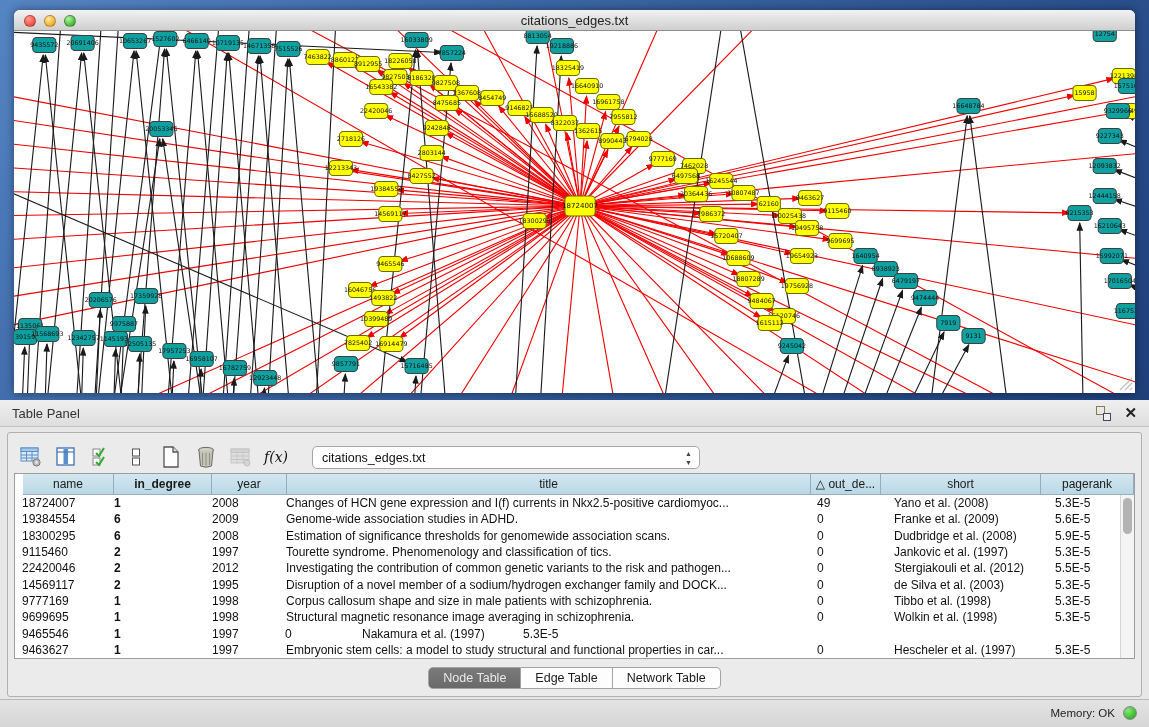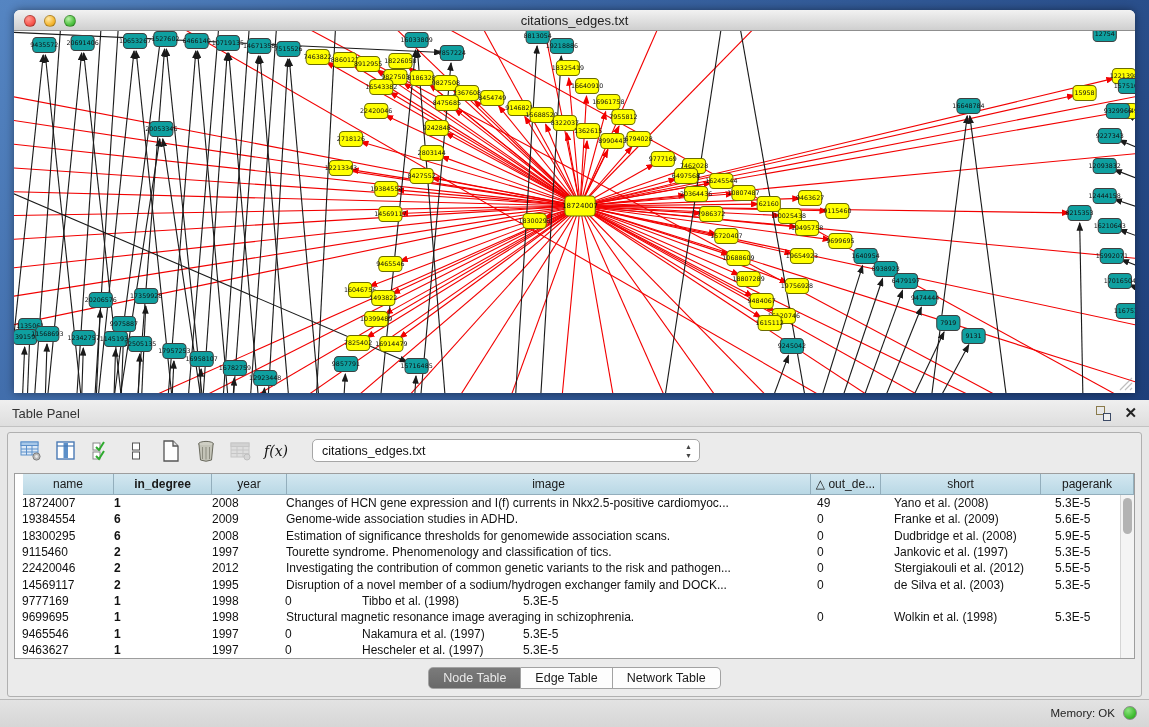--- a/index.html
+++ b/index.html
@@ -33,21 +33,21 @@
   .panel-title { position:absolute; left:12px; top:6px; font-size:13px; color:#333; }
   .float-btn { position:absolute; right:38px; top:6px; width:15px; height:15px; cursor:default; }
   .float-btn .sq1 { position:absolute; left:0; top:0; width:9px; height:9px; border:1.5px solid #8a7a4a; background:transparent; }
   .float-btn .sq2 { position:absolute; right:0; bottom:0; width:8px; height:8px; border:1.5px solid #3c4a66; background:#efefef; }
   .close-btn { position:absolute; right:12px; top:4px; font-size:15px; font-weight:bold; color:#222; line-height:18px; }
 
   .panel-content { position:absolute; left:0; top:27px; right:0; bottom:28px; }
   .content-box { position:absolute; left:7px; top:5px; right:7px; bottom:2px;
                  border:1px solid #b0b0b0; border-radius:3px; background:#ebebeb; }
 
-  .toolbar { position:absolute; left:10px; top:6px; height:30px; display:flex; align-items:flex-start; gap:9px; }
+  .toolbar { position:absolute; left:10px; top:6px; height:30px; display:flex; align-items:flex-end; gap:9px; }
   .tool { width:26px; height:24px; display:flex; align-items:center; justify-content:center; }
   .tool svg { display:block; }
   .fx { font-family:"DejaVu Serif", serif; font-style:italic; font-size:14px; color:#111; }
   .combo { margin-left:14px; width:388px; height:23px; background:#fff; border:1px solid #a6a6a6;
            border-radius:5px; position:relative; font-size:12.5px; color:#111;
            display:flex; align-items:center; padding-left:9px; }
   .combo .spin { position:absolute; right:7px; top:2px; font-size:7px; line-height:9px; color:#444; text-align:center; }
 
   .table-wrap { position:absolute; left:6px; right:6px; top:40px; height:186px;
                 background:#fff; border:1px solid #9d9d9d; overflow:hidden; }
@@ -567,21 +567,21 @@
           <span>citations_edges.txt</span>
           <span class="spin">▲<br>▼</span>
         </div>
       </div>
 
       <div class="table-wrap">
         <div class="thead" id="thead">
             <div class="th c-name">name</div>
             <div class="th c-in">in_degree</div>
             <div class="th c-year">year</div>
-            <div class="th c-title">image</div>
+            <div class="th c-title">title</div>
             <div class="th c-out">△ out_de...</div>
             <div class="th c-short">short</div>
             <div class="th c-page">pagerank</div>
           </div>
         <div id="tbody">
             <div class="trow">
               <div class="td c-name">18724007</div>
               <div class="td c-in">1</div>
               <div class="td c-year">2008</div>
               <div class="td c-title">Changes of HCN gene expression and I(f) currents in Nkx2.5-positive cardiomyoc...</div>
@@ -631,20 +631,21 @@
               <div class="td c-year">1995</div>
               <div class="td c-title">Disruption of a novel member of a sodium/hydrogen exchanger family and DOCK...</div>
               <div class="td c-out">0</div>
               <div class="td c-short">de Silva et al. (2003)</div>
               <div class="td c-page">5.3E-5</div>
             </div>
             <div class="trow">
               <div class="td c-name">9777169</div>
               <div class="td c-in">1</div>
               <div class="td c-year">1998</div>
+              <div class="td c-title">Corpus callosum shape and size in male patients with schizophrenia.</div>
               <div class="td c-out">0</div>
               <div class="td c-short">Tibbo et al. (1998)</div>
               <div class="td c-page">5.3E-5</div>
             </div>
             <div class="trow">
               <div class="td c-name">9699695</div>
               <div class="td c-in">1</div>
               <div class="td c-year">1998</div>
               <div class="td c-title">Structural magnetic resonance image averaging in schizophrenia.</div>
               <div class="td c-out">0</div>
@@ -656,20 +657,21 @@
               <div class="td c-in">1</div>
               <div class="td c-year">1997</div>
               <div class="td c-out">0</div>
               <div class="td c-short">Nakamura et al. (1997)</div>
               <div class="td c-page">5.3E-5</div>
             </div>
             <div class="trow">
               <div class="td c-name">9463627</div>
               <div class="td c-in">1</div>
               <div class="td c-year">1997</div>
+              <div class="td c-title">Embryonic stem cells: a model to study structural and functional properties in car...</div>
               <div class="td c-out">0</div>
               <div class="td c-short">Hescheler et al. (1997)</div>
               <div class="td c-page">5.3E-5</div>
             </div>
           </div>
         <div class="vscroll">
             <div class="vthumb"></div>
           </div>
       </div>
 

